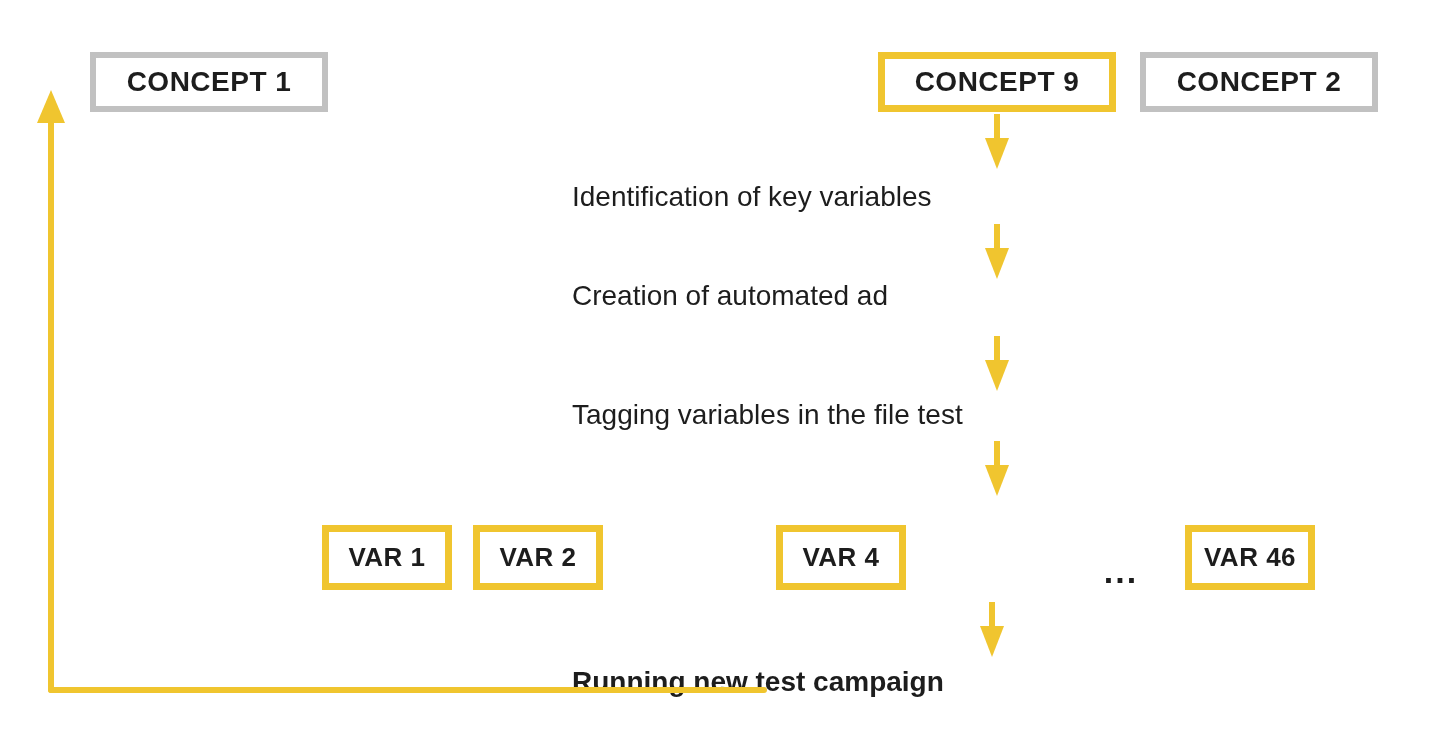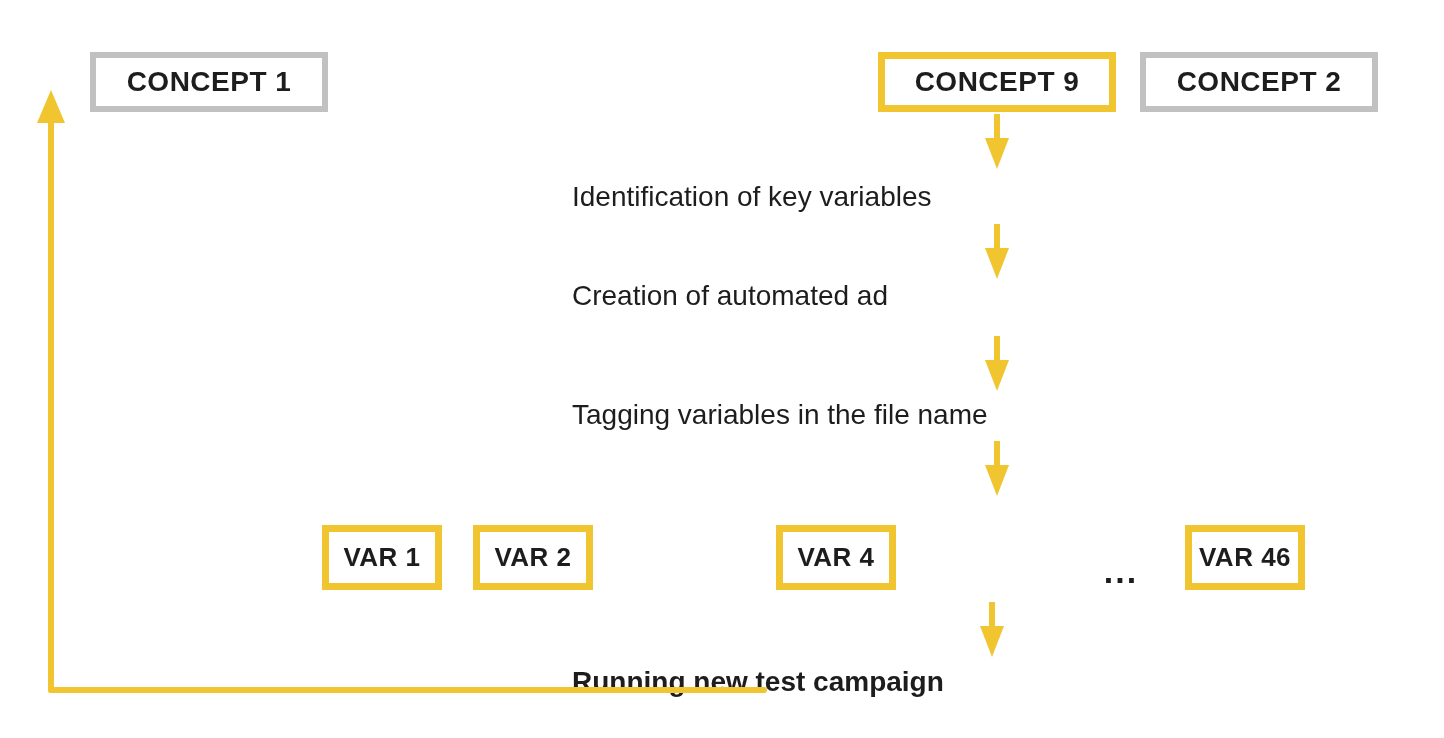--- a/index.html
+++ b/index.html
@@ -33,21 +33,21 @@
     letter-spacing: 0.5px;
     color: var(--text, #1d1d1d);
   }
   .concept.highlight {
     border: 7px solid var(--accent, #f0c52f);
   }
   
   .var-box {
     position: absolute;
     top: 525px;
-    width: 120px;
+    width: 130px;
     height: 65px;
     box-sizing: border-box;
     border: 7px solid var(--accent, #f0c52f);
     background: #ffffff;
     display: flex;
     align-items: center;
     justify-content: center;
     font-weight: bold;
     font-size: 26px;
     letter-spacing: 0.5px;
@@ -150,21 +150,21 @@
   <svg class="arrow a2" viewBox="0 0 24 55" aria-hidden="true">
     <rect x="9" y="0" width="6" height="27"></rect>
       <polygon points="0,24 24,24 12,55"></polygon>
   </svg>
   <div class="step s2">Creation of automated ad</div>
 
   <svg class="arrow a3" viewBox="0 0 24 55" aria-hidden="true">
     <rect x="9" y="0" width="6" height="27"></rect>
       <polygon points="0,24 24,24 12,55"></polygon>
   </svg>
-  <div class="step s3">Tagging variables in the file name</div>
+  <div class="step s3">Tagging variables in the file test</div>
 
   <svg class="arrow a4" viewBox="0 0 24 55" aria-hidden="true">
     <rect x="9" y="0" width="6" height="27"></rect>
       <polygon points="0,24 24,24 12,55"></polygon>
   </svg>
 
   <div class="var-box" style="left:322px">
     <span>VAR 1</span>
   </div>
   <div class="var-box" style="left:473px">

